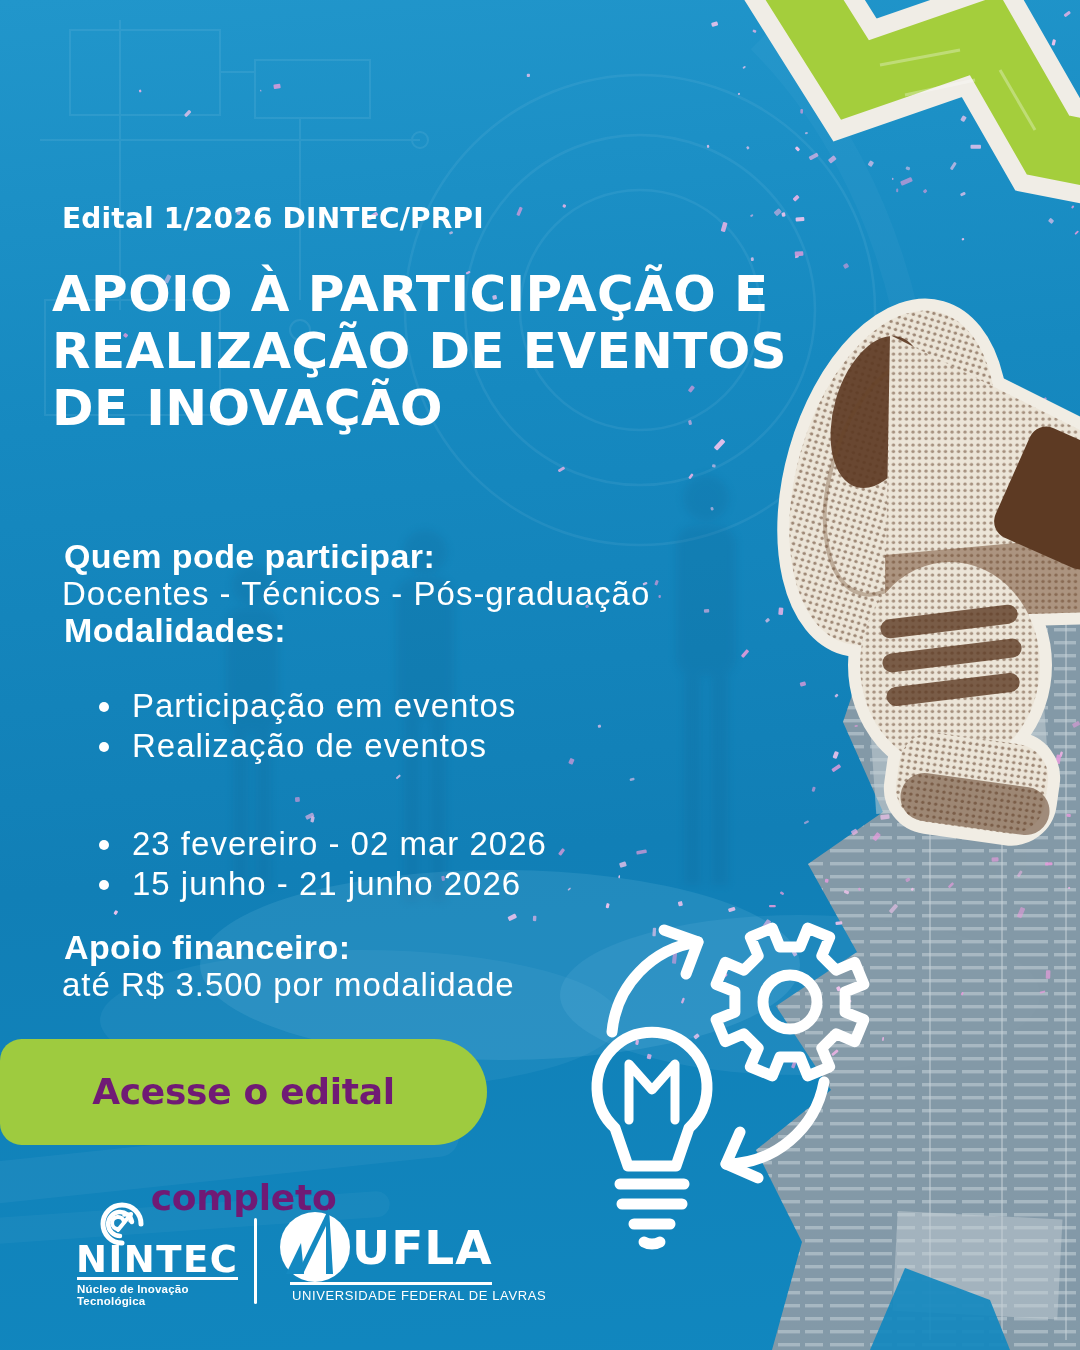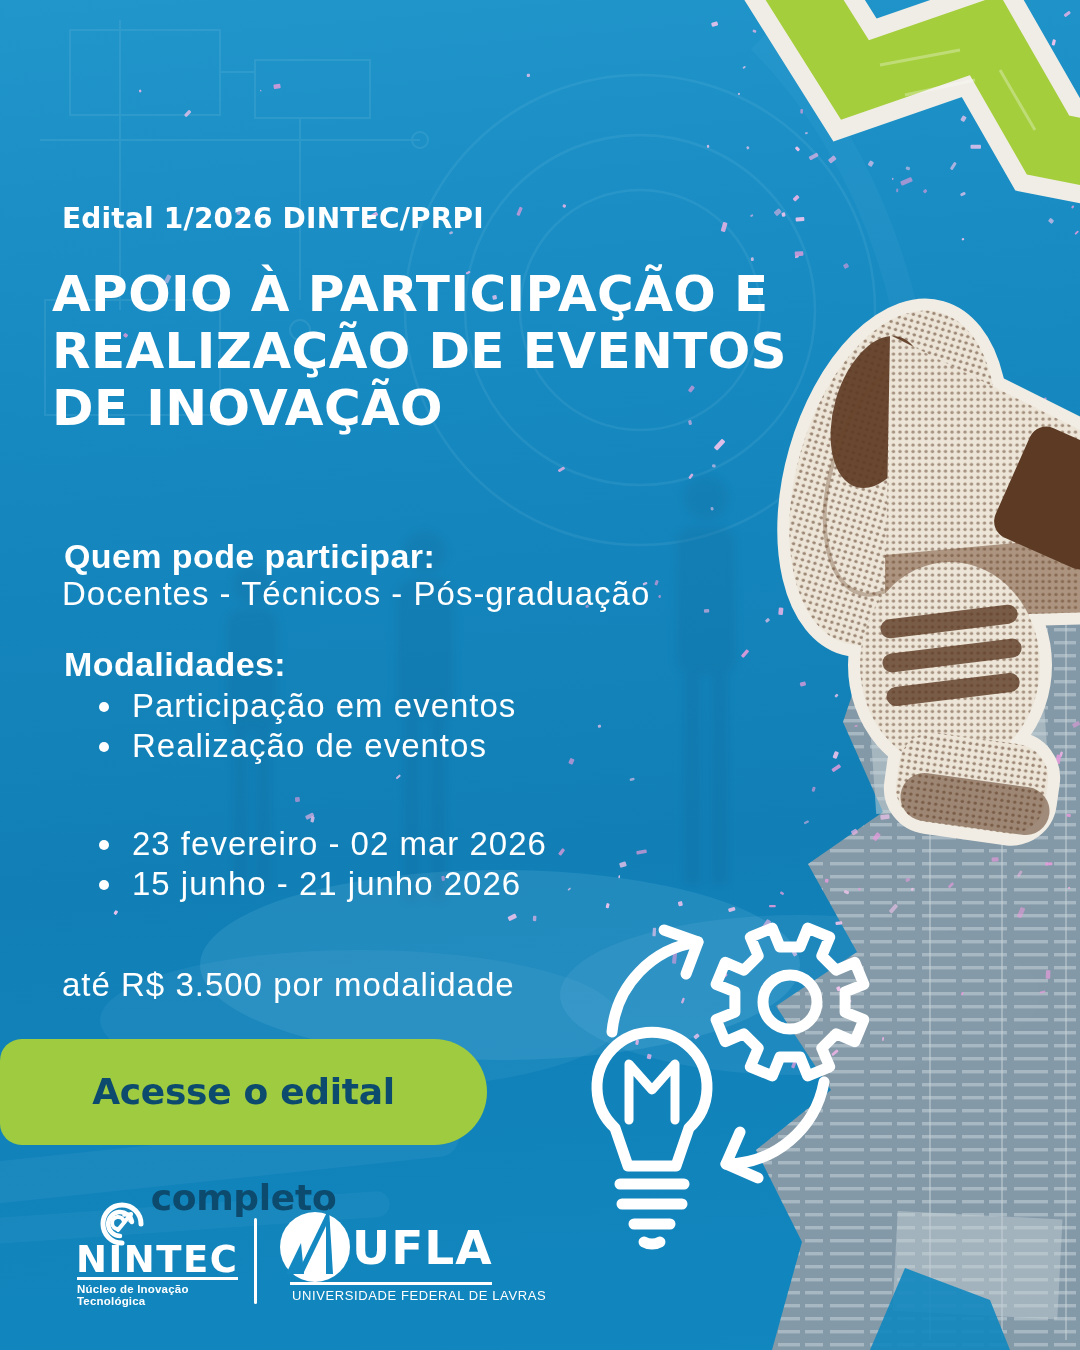--- a/index.html
+++ b/index.html
@@ -16,34 +16,34 @@
     font-weight:bold;font-size:28px;letter-spacing:0.2px;
   }
   .headline{
     left:52px;top:266px;width:830px;font-family:"DejaVu Sans",sans-serif;
     font-weight:bold;font-size:50px;line-height:57px;letter-spacing:0.4px;
   }
   .sec-head{font-family:"Liberation Sans",sans-serif;font-weight:bold;font-size:34px;letter-spacing:0.4px;}
   .sec-body{font-family:"Liberation Sans",sans-serif;font-weight:normal;font-size:33px;letter-spacing:1px;}
   .h-participants{left:64px;top:537px;}
   .b-participants{left:62px;top:575px;}
-  .h-modalities{left:64px;top:645px;}
+  .h-modalities{left:64px;top:611px;}
   ul.blist{margin:0;padding:0 0 0 48px;list-style:disc;}
   ul.blist li{padding-left:6px;margin:3px 16px;font-size:33px;letter-spacing:1px;line-height:37px;}
   .l-modalities{left:62px;top:684px;}
   .h-registration{left:64px;top:786px;}
   .l-registration{left:62px;top:822px;}
   .h-funding{left:64px;top:928px;}
   .b-funding{left:62px;top:966px;}
   
   .cta{
     left:0;top:1039px;width:487px;height:106px;border:none;cursor:pointer;
     background:#9ecb3f;border-radius:22px 54px 54px 22px;
     font-family:"DejaVu Sans",sans-serif;font-weight:bold;font-size:36px;
-    letter-spacing:-0.3px;color:#0c4a6e;text-align:center;line-height:106px;padding:0;
+    letter-spacing:-0.3px;color:#701a75;text-align:center;line-height:106px;padding:0;
   }
   
   .nintec-name{left:76px;top:1238px;font-family:"DejaVu Sans",sans-serif;font-weight:bold;
     font-size:37px;letter-spacing:1.5px;}
   .nintec-line{left:77px;top:1277px;width:161px;height:3px;background:#fff;}
   .nintec-tag{left:77px;top:1283px;width:170px;font-weight:bold;font-size:11.5px;letter-spacing:0.2px;}
   .footer-divider{left:254px;top:1218px;width:3px;height:86px;background:#fff;border-radius:2px;}
   .ufla-name{left:352px;top:1220px;font-family:"DejaVu Sans",sans-serif;font-weight:bold;
     font-size:47px;letter-spacing:1px;}
   .ufla-line{left:290px;top:1282px;width:202px;height:3px;background:#fff;}
@@ -441,20 +441,21 @@
   <ul class="abs blist l-modalities">
     <li><span>Participação em eventos</span></li>
     <li><span>Realização de eventos</span></li>
   </ul>
 
   <ul class="abs blist l-registration">
     <li><span>23 fevereiro - 02 mar 2026</span></li>
     <li><span>15 junho - 21 junho 2026</span></li>
   </ul>
 
+  <div class="abs sec-head h-funding">Apoio financeiro:</div>
   <div class="abs sec-body b-funding">até R$ 3.500 por modalidade</div>
 
   <button class="abs cta">Acesse o edital completo</button>
 
   <svg class="layer" width="1080" height="1350" viewBox="0 0 1080 1350">
 
     <g stroke="#ffffff" fill="none" stroke-linecap="round">
       <path d="M122 1243 A 19 19 0 1 1 141 1224" stroke-width="5"></path>
       <path d="M120 1236 A 12 12 0 1 1 132 1222" stroke-width="4.5"></path>
       <path d="M118 1229 A 6 6 0 1 1 124 1222" stroke-width="4"></path>

